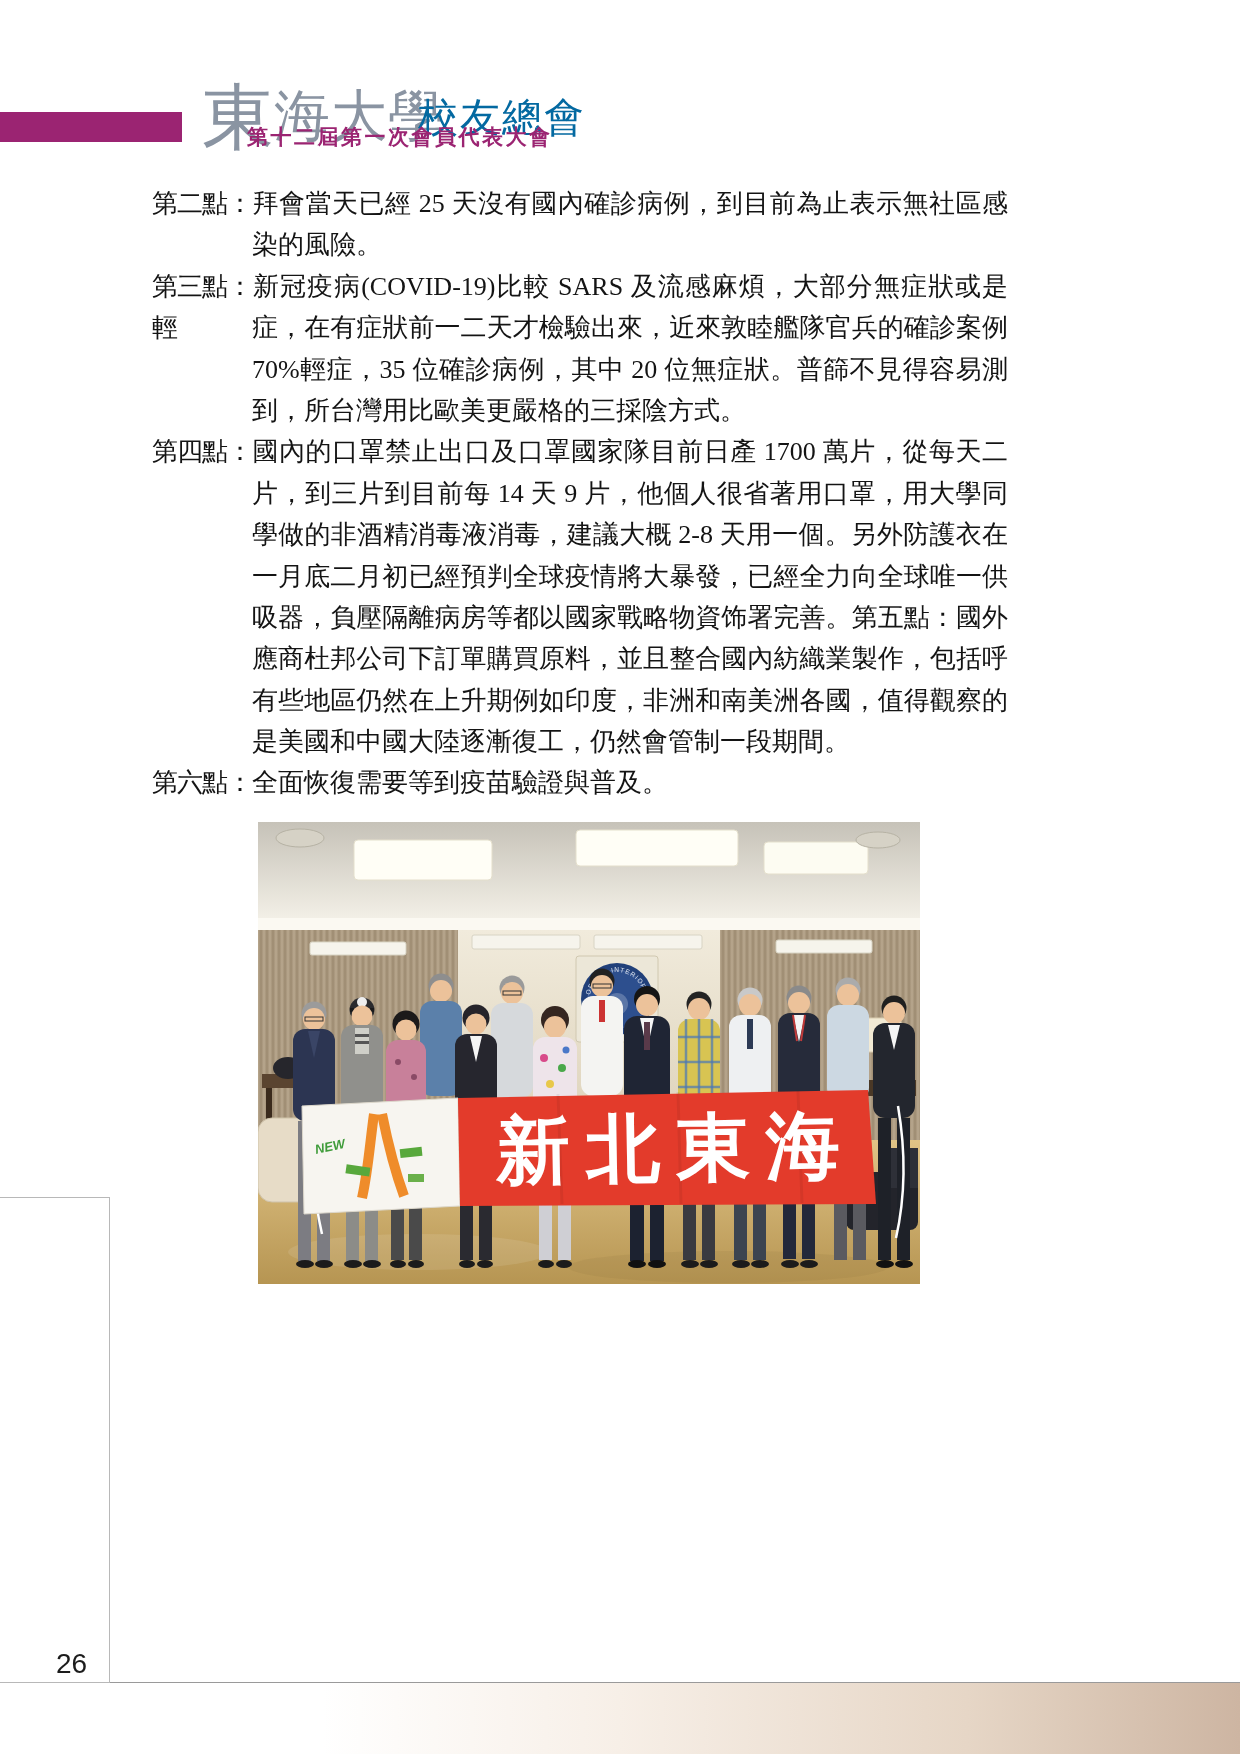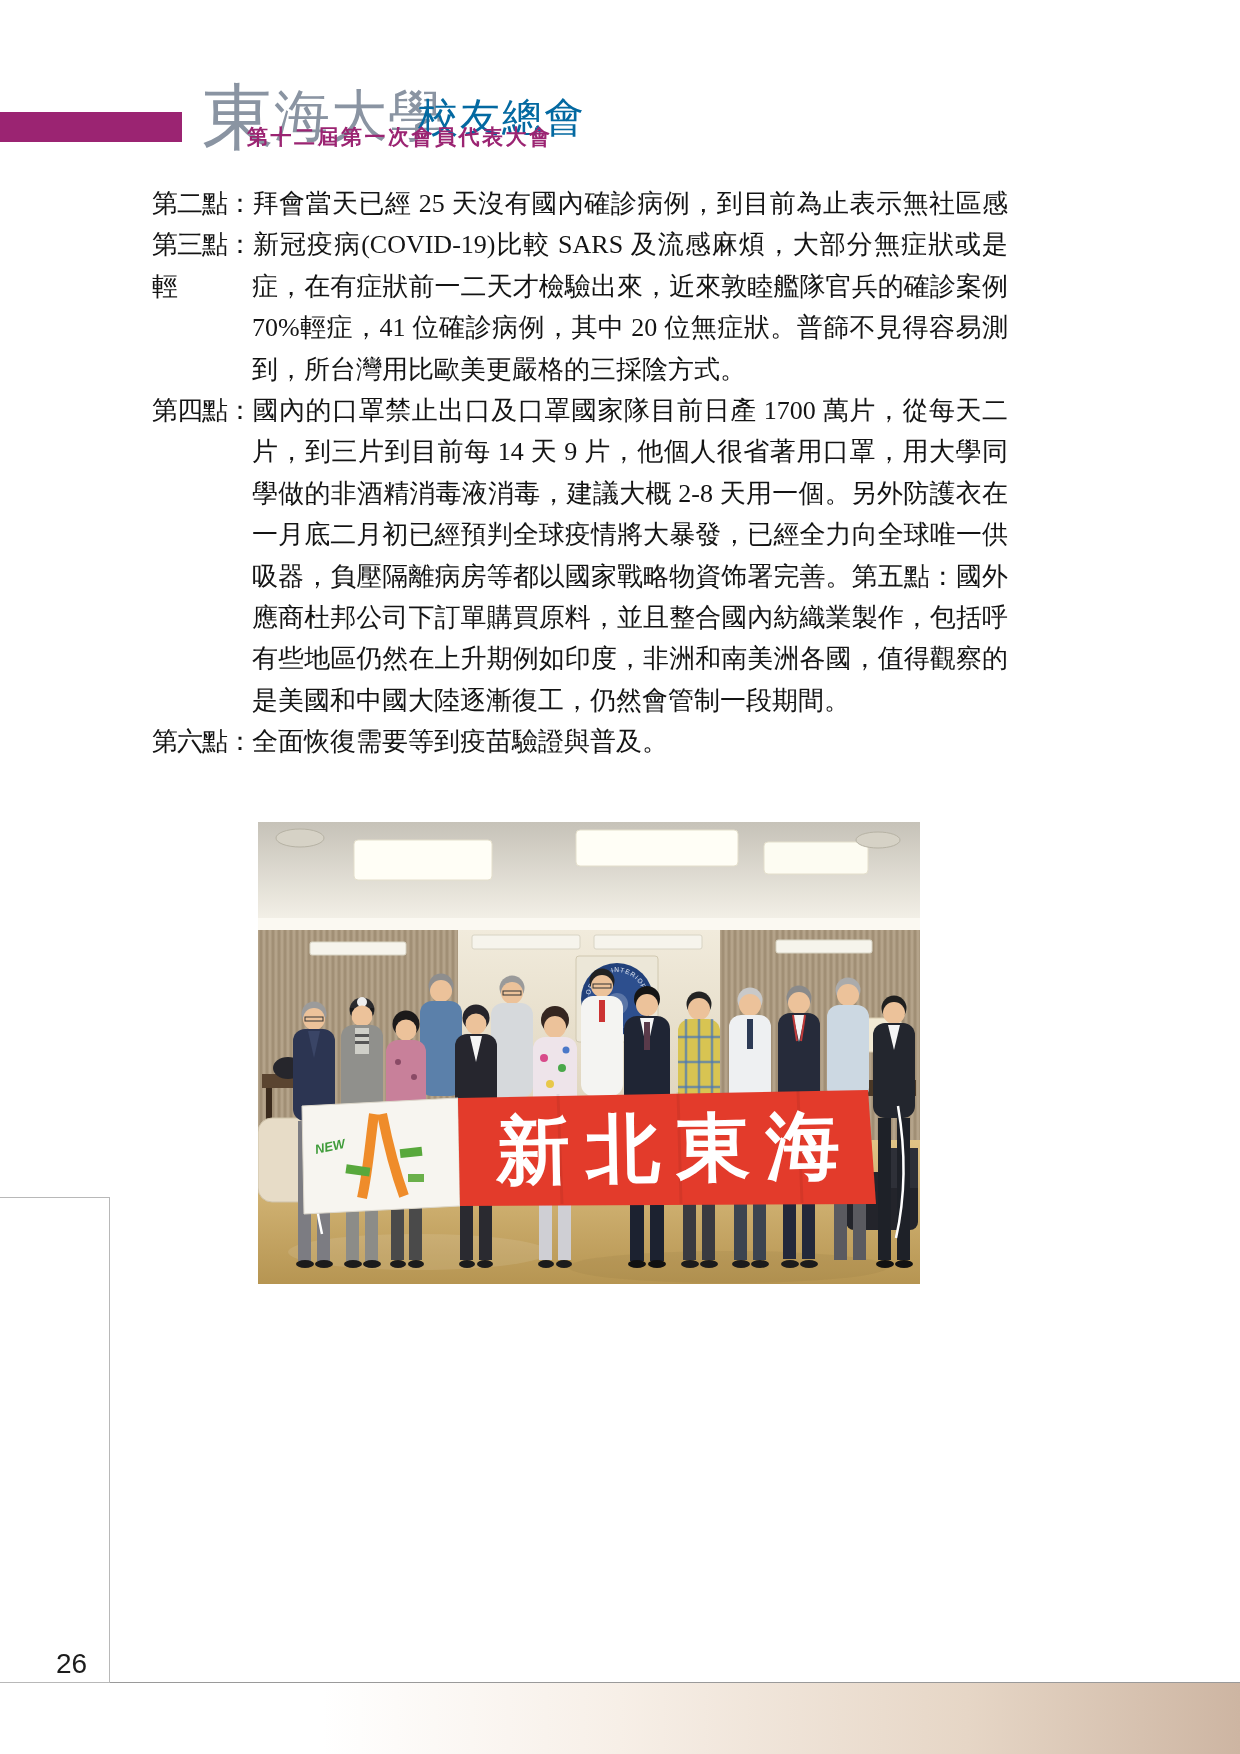--- a/index.html
+++ b/index.html
@@ -35,23 +35,24 @@
 <body>
 
 <div class="top-bar"></div>
 <div class="hdr-dong">東</div>
 <div class="hdr-rest">海大學</div>
 <div class="hdr-org">校友總會</div>
 <div class="hdr-sub">第十二屆第一次會員代表大會</div>
 
 <div class="body-text">
   <div class="line full"><span class="lbl">第二點：</span><span>拜會當天已經 25 天沒有國內確診病例，到目前為止表示無社區感</span></div>
+  <div class="line end indent">染的風險。</div>
   <div class="line full"><span class="lbl">第三點：</span><span>新冠疫病(COVID-19)比較 SARS 及流感麻煩，大部分無症狀或是輕</span></div>
   <div class="line full indent">症，在有症狀前一二天才檢驗出來，近來敦睦艦隊官兵的確診案例</div>
-  <div class="line full indent">70%輕症，41 位確診病例，其中 20 位無症狀。普篩不見得容易測</div>
+  <div class="line full indent">70%輕症，35 位確診病例，其中 20 位無症狀。普篩不見得容易測</div>
   <div class="line end indent">到，所台灣用比歐美更嚴格的三採陰方式。</div>
   <div class="line full"><span class="lbl">第四點：</span><span>國內的口罩禁止出口及口罩國家隊目前日產 1700 萬片，從每天二</span></div>
   <div class="line full indent">片，到三片到目前每 14 天 9 片，他個人很省著用口罩，用大學同</div>
   <div class="line full indent">學做的非酒精消毒液消毒，建議大概 2-8 天用一個。另外防護衣在</div>
   <div class="line full indent">一月底二月初已經預判全球疫情將大暴發，已經全力向全球唯一供</div>
   <div class="line full indent">吸器，負壓隔離病房等都以國家戰略物資饰署完善。第五點：國外</div>
   <div class="line full indent">應商杜邦公司下訂單購買原料，並且整合國內紡織業製作，包括呼</div>
   <div class="line full indent">有些地區仍然在上升期例如印度，非洲和南美洲各國，值得觀察的</div>
   <div class="line end indent">是美國和中國大陸逐漸復工，仍然會管制一段期間。</div>
   <div class="line end"><span class="lbl">第六點：</span><span>全面恢復需要等到疫苗驗證與普及。</span></div>

